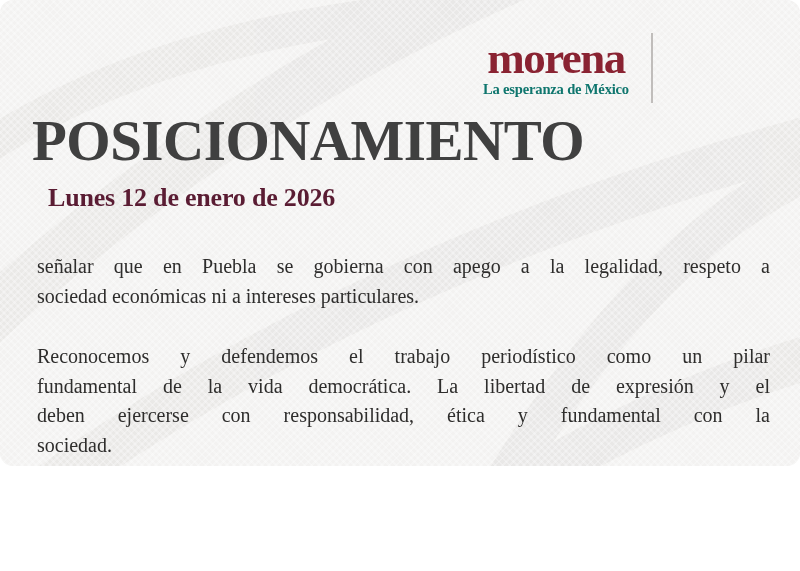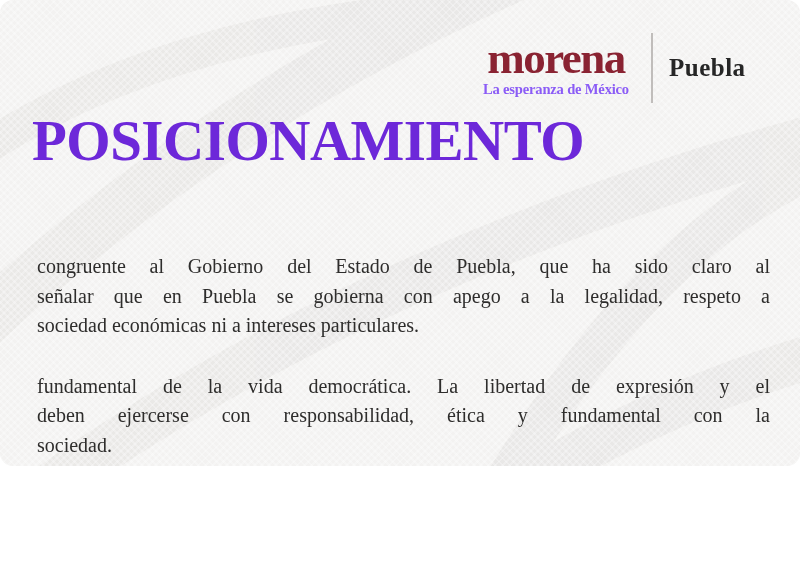--- a/index.html
+++ b/index.html
@@ -26,34 +26,34 @@
     position: absolute;
     left: 483px; top: 33px;
     display: flex; align-items: center;
   }
   .logo-block { display: flex; flex-direction: column; align-items: center; }
   .logo-wordmark {
     font-size: 45px; font-weight: bold; letter-spacing: -1.5px;
     line-height: 0.92; color: #8a2332;
   }
   .logo-tagline {
-    font-size: 14.6px; font-weight: bold; color: #8b5cf6;
+    font-size: 14.6px; font-weight: bold; color: #0f766e;
     letter-spacing: -0.2px; margin-top: 2px; white-space: nowrap;
   }
   .header-divider {
     width: 2px; height: 70px; background: #c0bdbb;
     margin-left: 22px; margin-right: 16px;
   }
   .region-label {
     font-size: 25px; font-weight: bold; color: #262626; letter-spacing: 0.5px;
   }
   
   .doc-title {
     position: absolute; left: 32px; top: 112px;
-    font-size: 57px; font-weight: bold; color: #6d28d9;
+    font-size: 57px; font-weight: bold; color: #404040;
     letter-spacing: -0.5px; line-height: 1; white-space: nowrap;
   }
   .doc-date {
     position: absolute; left: 48px; top: 183px;
     font-size: 26px; font-weight: bold; color: #5a1c33;
     letter-spacing: -0.2px; white-space: nowrap;
   }
   
   .body-copy {
     position: absolute; left: 37px; top: 252px; width: 733px;
@@ -83,31 +83,31 @@
     </g>
   </svg>
   <div class="texture"></div>
 
   <div class="header">
     <div class="logo-block">
       <div class="logo-wordmark">morena</div>
       <div class="logo-tagline">La esperanza de México</div>
     </div>
     <div class="header-divider"></div>
-    <div class="region-label">Puebla</div>
   </div>
 
   <div class="doc-title">POSICIONAMIENTO</div>
+  <div class="doc-date">Lunes 12 de enero de 2026</div>
 
   <div class="body-copy">
     <div class="paragraph">
-      <div class="line">congruente al Gobierno del Estado de Puebla, que ha sido claro al</div>
       <div class="line">señalar que en Puebla se gobierna con apego a la legalidad, respeto a</div>
       <div class="line last">sociedad económicas ni a intereses particulares.</div>
     </div>
     <div class="paragraph">
+      <div class="line">Reconocemos y defendemos el trabajo periodístico como un pilar</div>
       <div class="line">fundamental de la vida democrática. La libertad de expresión y el</div>
       <div class="line">deben ejercerse con responsabilidad, ética y fundamental con la</div>
       <div class="line last">sociedad.</div>
     </div>
   </div>
 
 </div>
 
 </body></html>

